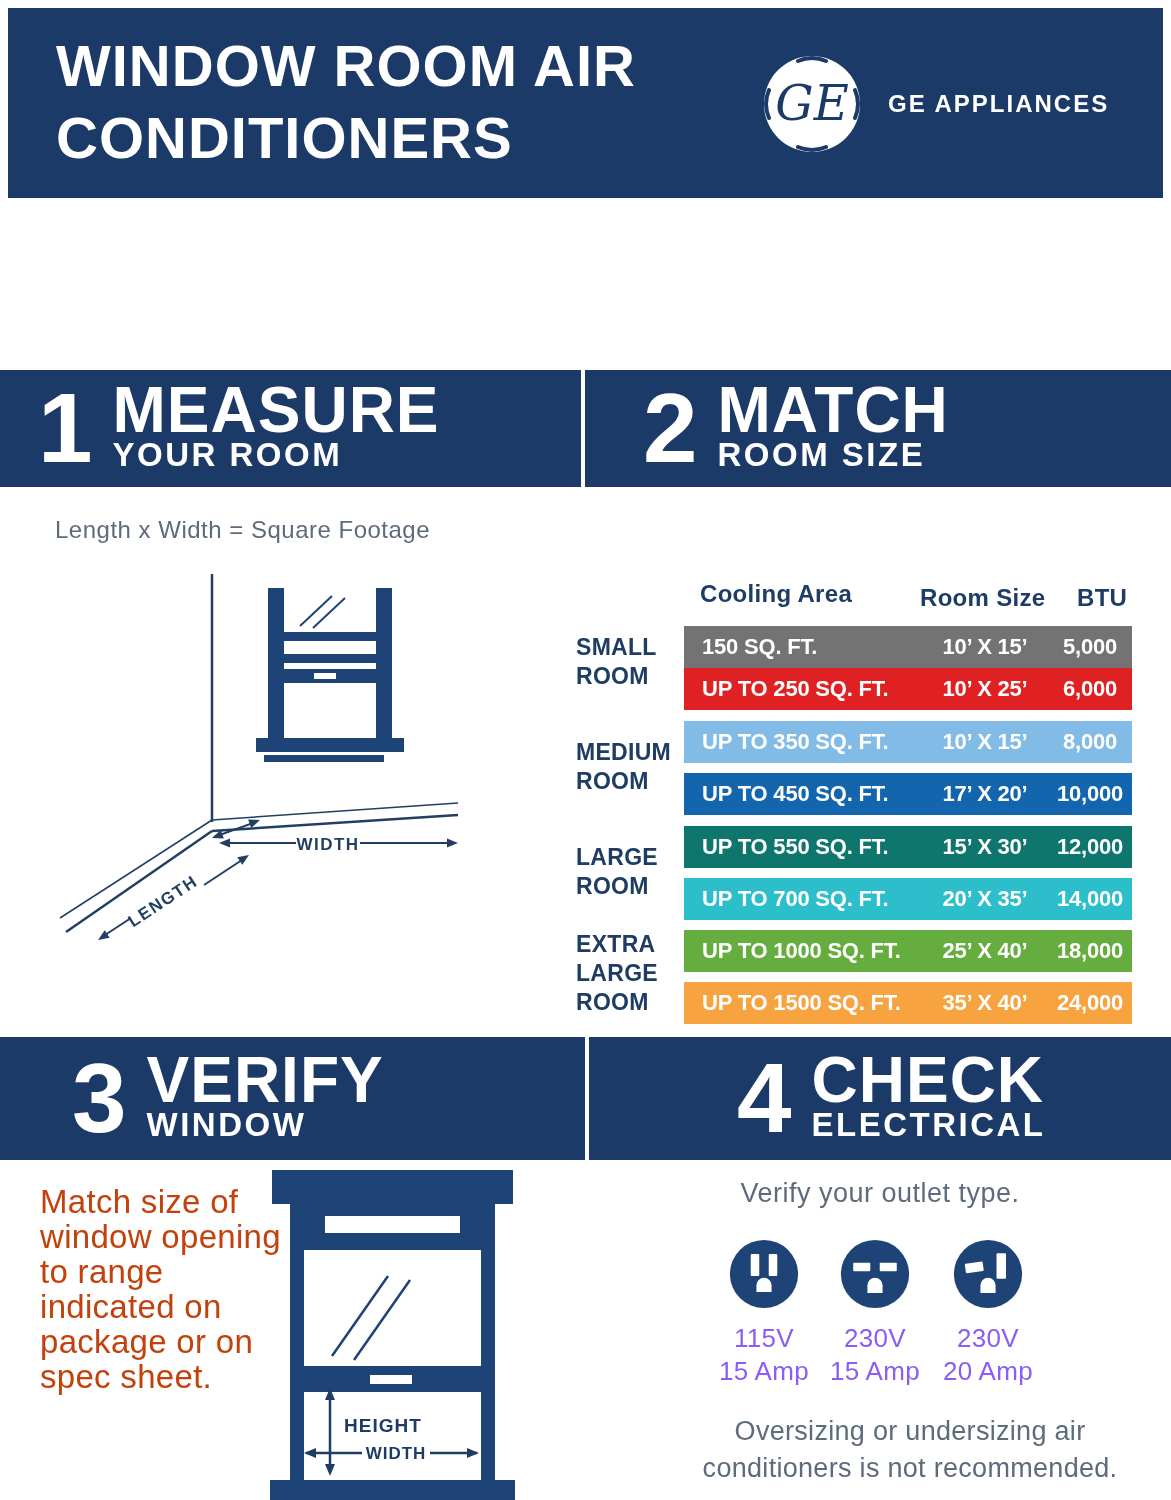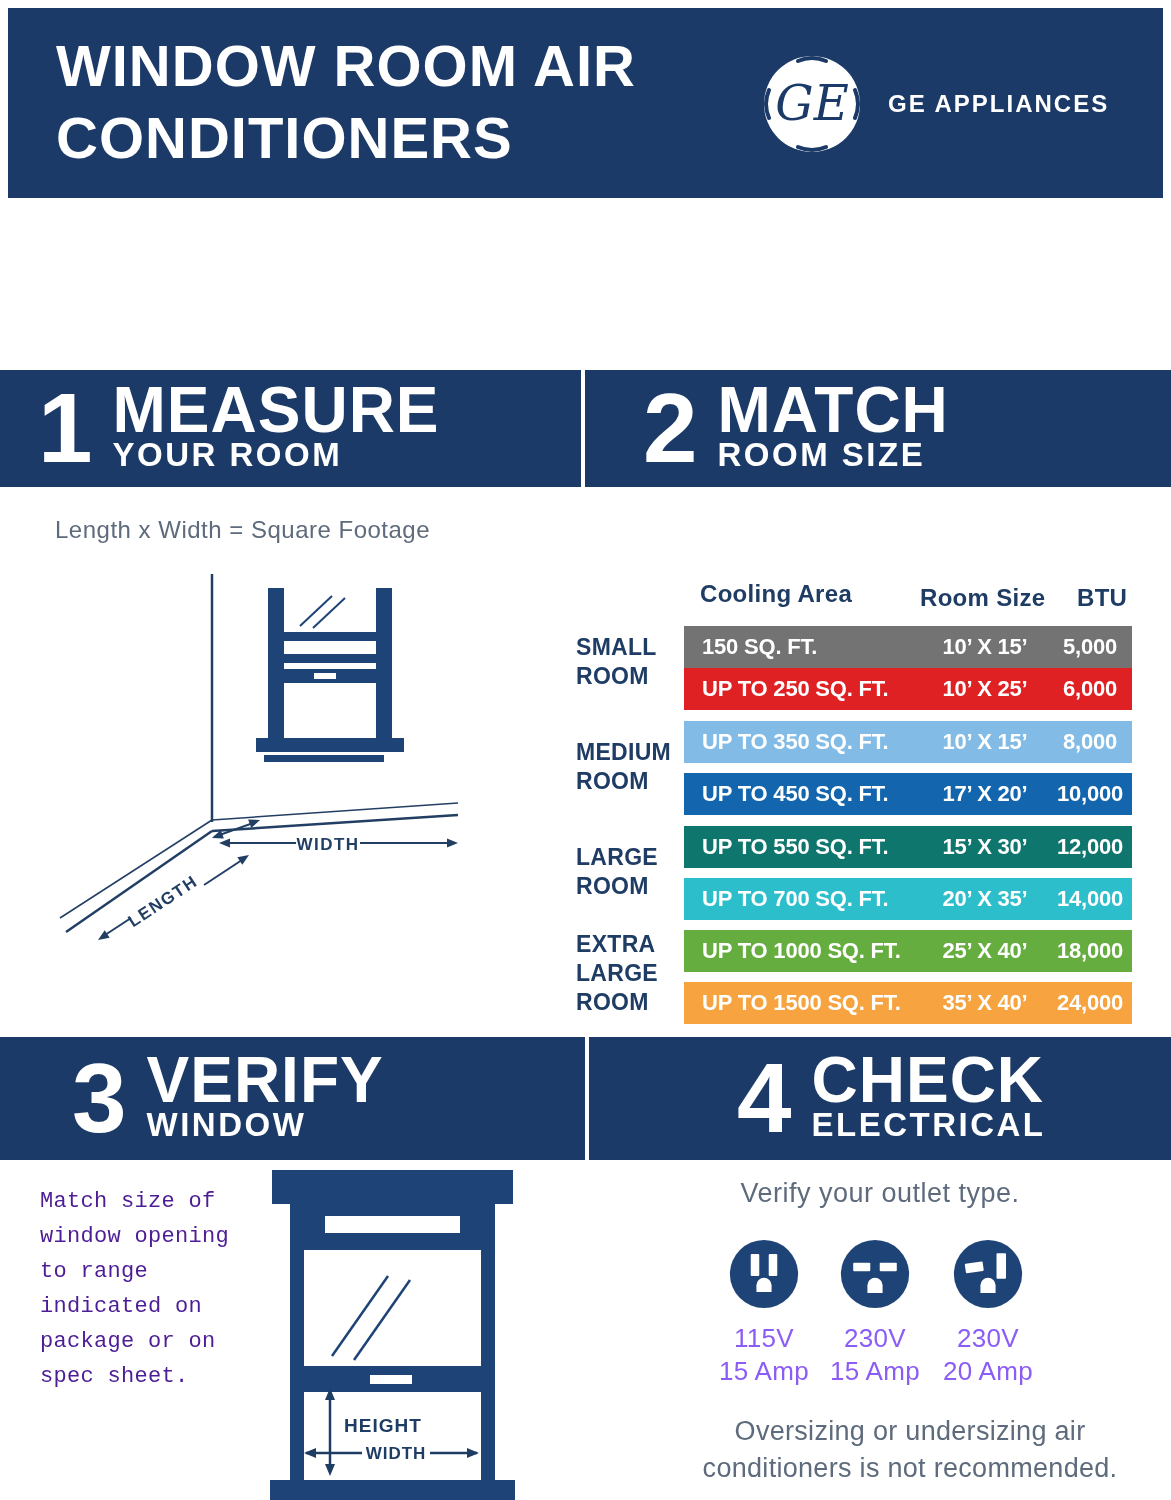--- a/index.html
+++ b/index.html
@@ -55,21 +55,21 @@
   }
   .ac-area { margin-left:18px; width:220px; }
   .ac-size { width:126px; text-align:center; }
   .ac-btu  { flex:1; text-align:center; }
   .group-label {
     position:absolute; left:576px; width:106px;
     font-size:23px; font-weight:600; color:#1e3c64; line-height:29px; letter-spacing:.3px;
   }
 
   
-  .verify-text { position:absolute; left:40px; top:1184px; font-size:22px; color:#4c1d95; line-height:35px; letter-spacing:.3px;font-family:Liberation Mono, monospace; }
+  .verify-text { position:absolute; left:40px; top:1184px; font-size:33px; color:#c2410c; line-height:35px; letter-spacing:.3px; }
   .window-svg { position:absolute; left:270px; top:1170px; }
 
   
   .outlet-intro {
     position:absolute; left:589px; top:1178px; width:582px; text-align:center;
     font-size:27px; color:#5e6b7c; letter-spacing:.5px;
   }
   .outlet { position:absolute; top:1238px; width:120px; text-align:center; }
   #outlet-1 { left:704px; } #outlet-2 { left:815px; } #outlet-3 { left:928px; }
   .outlet-label { margin-top:8px; font-size:26px; color:#8b5cf6; line-height:33px; letter-spacing:.3px; }

